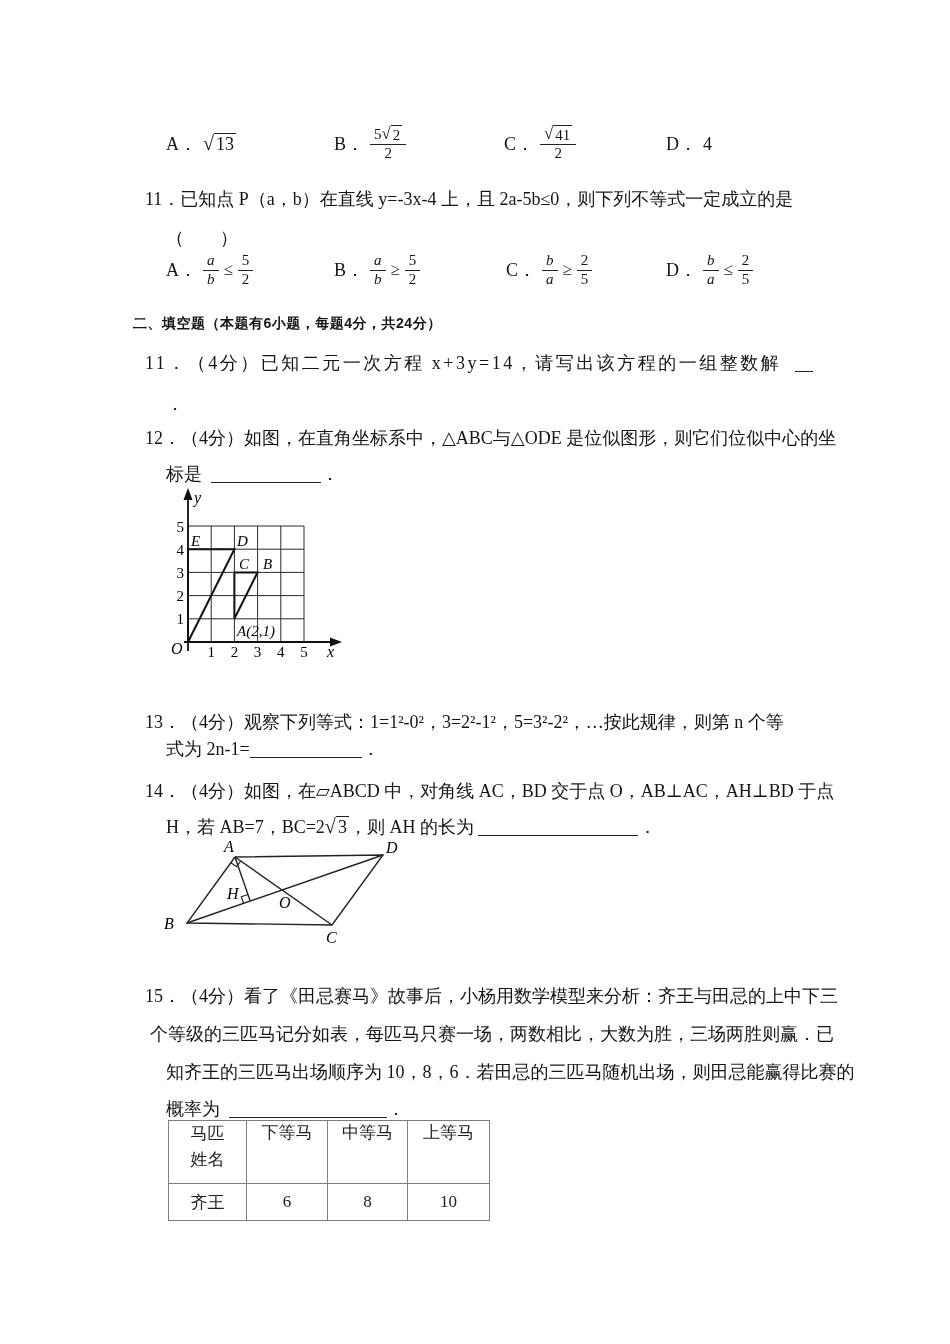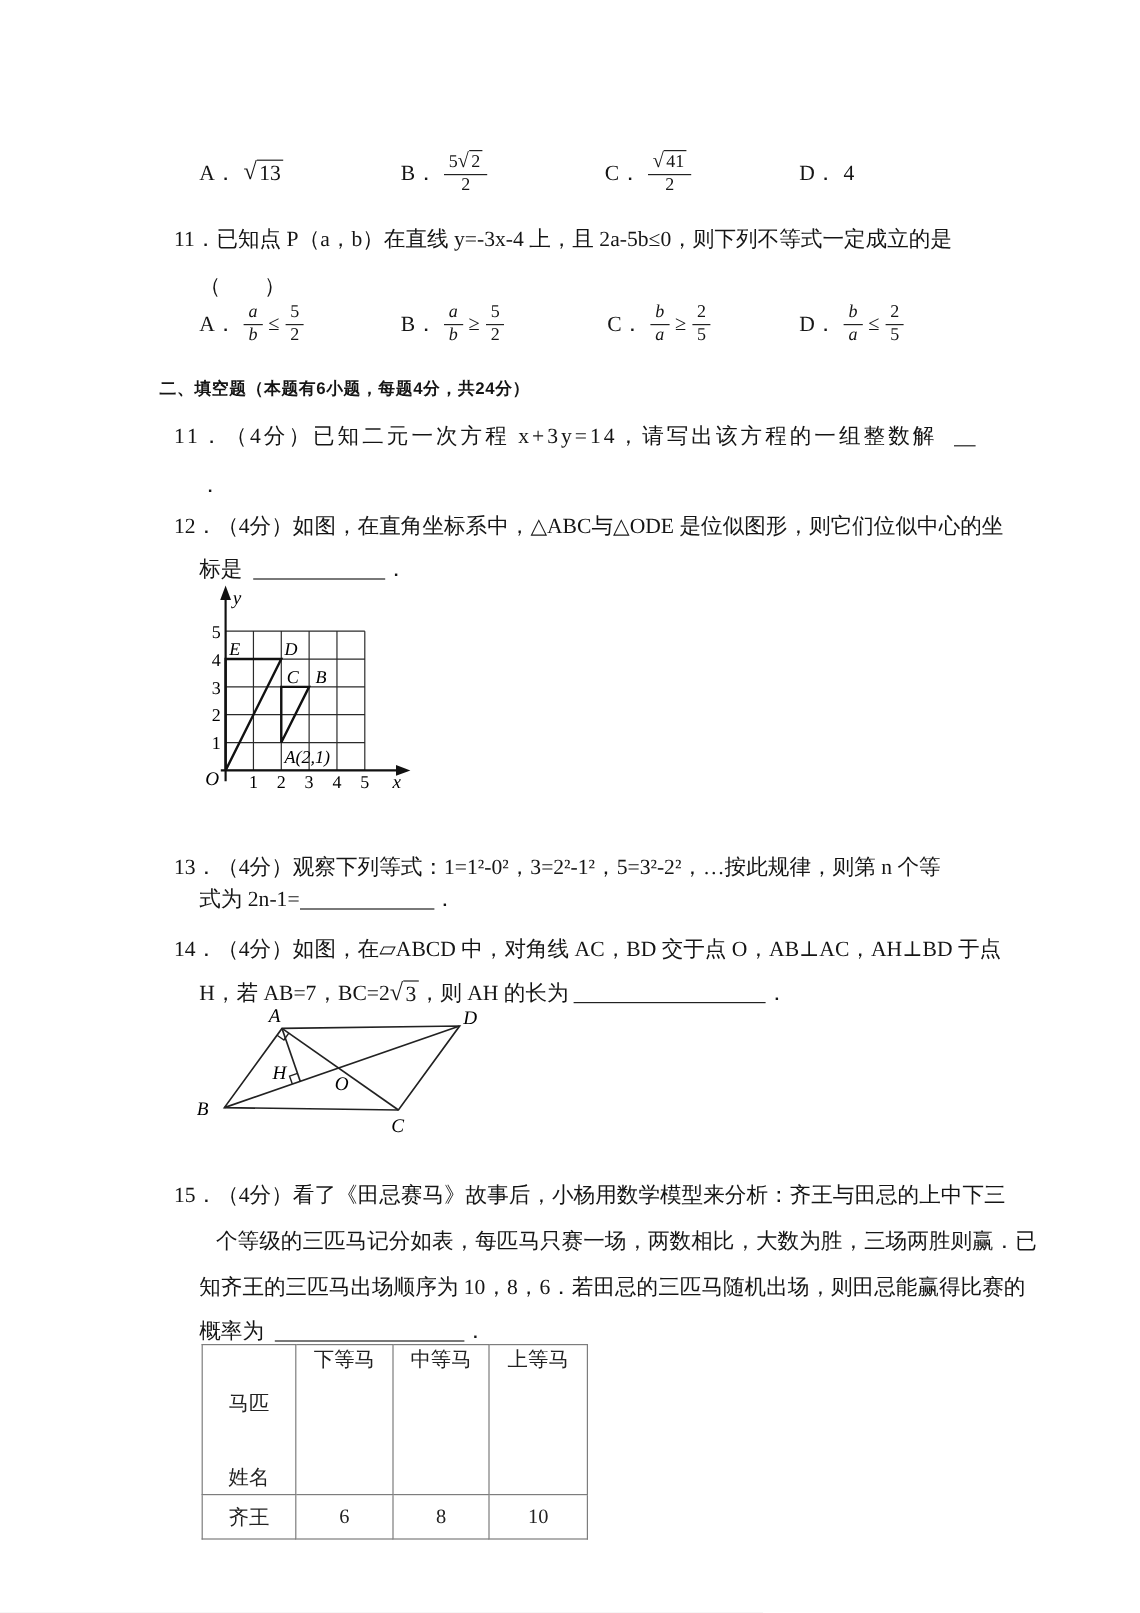--- a/index.html
+++ b/index.html
@@ -24,21 +24,21 @@
   svg text{font-family:"Liberation Serif","DejaVu Serif",serif;}
   .it{font-style:italic;}
   table.horse{
     position:absolute;left:168px;top:1120px;border-collapse:collapse;
     font-size:17px;color:#222;table-layout:fixed;
   }
   table.horse td{border:1px solid #7d7d7d;text-align:center;padding:0;}
   .hc1{width:77px;} .hc2{width:80px;} .hc3{width:79px;margin-top:44px;} .hc4{width:81px;}
   .hrow1 td{height:62px;vertical-align:top;padding-top:6px;}
   .hrow2 td{height:36px;vertical-align:middle;}
-  .twolines span{display:block;line-height:26px;margin-top:36px;}
+  .twolines span{display:block;line-height:26px;}
 </style>
 </head>
 <body>
 
 <div class="page">
 
   <span class="opt" style="left:166px;top:115px;height:58px;">
     <span class="olabel">A．</span>
     <span class="sqrt">
         <span class="rsign">√</span>
@@ -176,21 +176,21 @@
     <polyline points="99.9,56.5 93.3,58.8 95.6,65.4" stroke="#222" stroke-width="1.2" fill="none"></polyline>
     <text x="76" y="14" font-size="16" font-style="italic">A</text>
     <text x="238" y="15" font-size="16" font-style="italic">D</text>
     <text x="16" y="91" font-size="16" font-style="italic">B</text>
     <text x="178" y="105" font-size="16" font-style="italic">C</text>
     <text x="79" y="61" font-size="16" font-style="italic">H</text>
     <text x="131" y="70" font-size="16" font-style="italic">O</text>
   </svg>
 
   <div class="line" style="left:145px;top:983px;">15．（4分）看了《田忌赛马》故事后，小杨用数学模型来分析：齐王与田忌的上中下三</div>
-  <div class="line" style="left:180px;top:1021px;">个等级的三匹马记分如表，每匹马只赛一场，两数相比，大数为胜，三场两胜则赢．已</div>
+  <div class="line" style="left:150px;top:1021px;">个等级的三匹马记分如表，每匹马只赛一场，两数相比，大数为胜，三场两胜则赢．已</div>
   <div class="line" style="left:166px;top:1059px;">知齐王的三匹马出场顺序为 10，8，6．若田忌的三匹马随机出场，则田忌能赢得比赛的</div>
   <div class="line" style="left:166px;top:1096px;"><span>概率为</span>&nbsp;&nbsp;<span class="blank" style="width:158px;"></span><span>．</span></div>
 
   <table class="horse">
     <tbody>
         <tr class="hrow1">
       <td class="hc1 twolines">
             <span>马匹</span>
             <span>姓名</span>
           </td>

